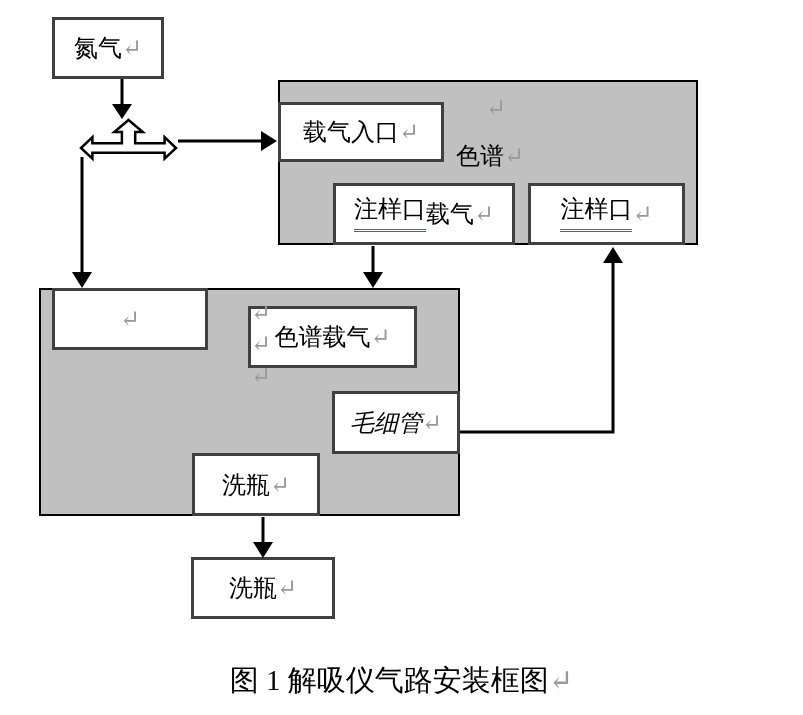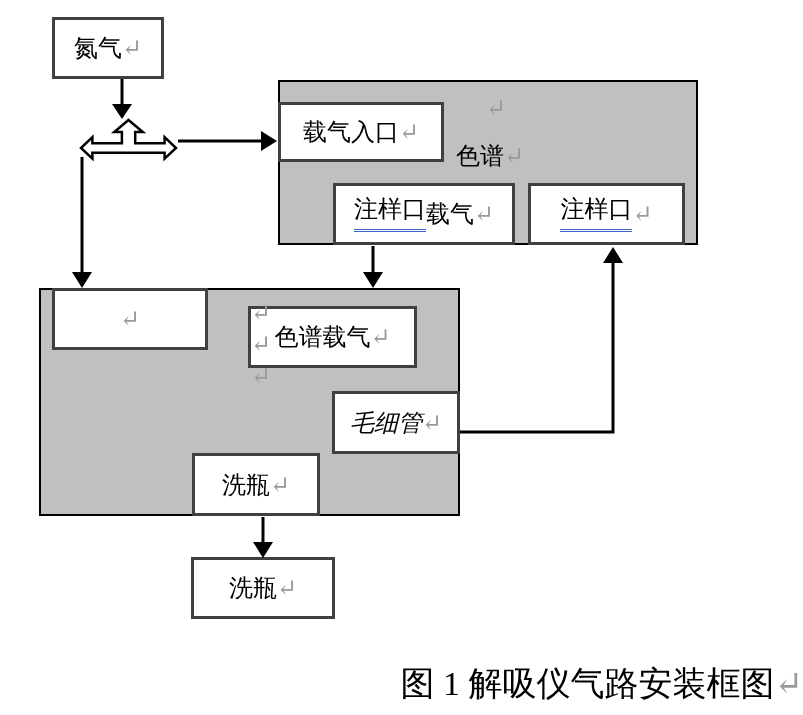--- a/index.html
+++ b/index.html
@@ -46,22 +46,22 @@
     position: absolute;
     font-size: 24px;
     color: #9a9a9a;
     line-height: 1;
   }
   #caption {
     position: absolute;
     left: 0;
     top: 661px;
     width: 100%;
-    text-align: right;
-    font-size: 34px;
+    text-align: center;
+    font-size: 29px;
     white-space: nowrap;
   }
   svg.overlay {
     position: absolute;
     left: 0;
     top: 0;
     pointer-events: none;
   }
 </style>
 </head>

